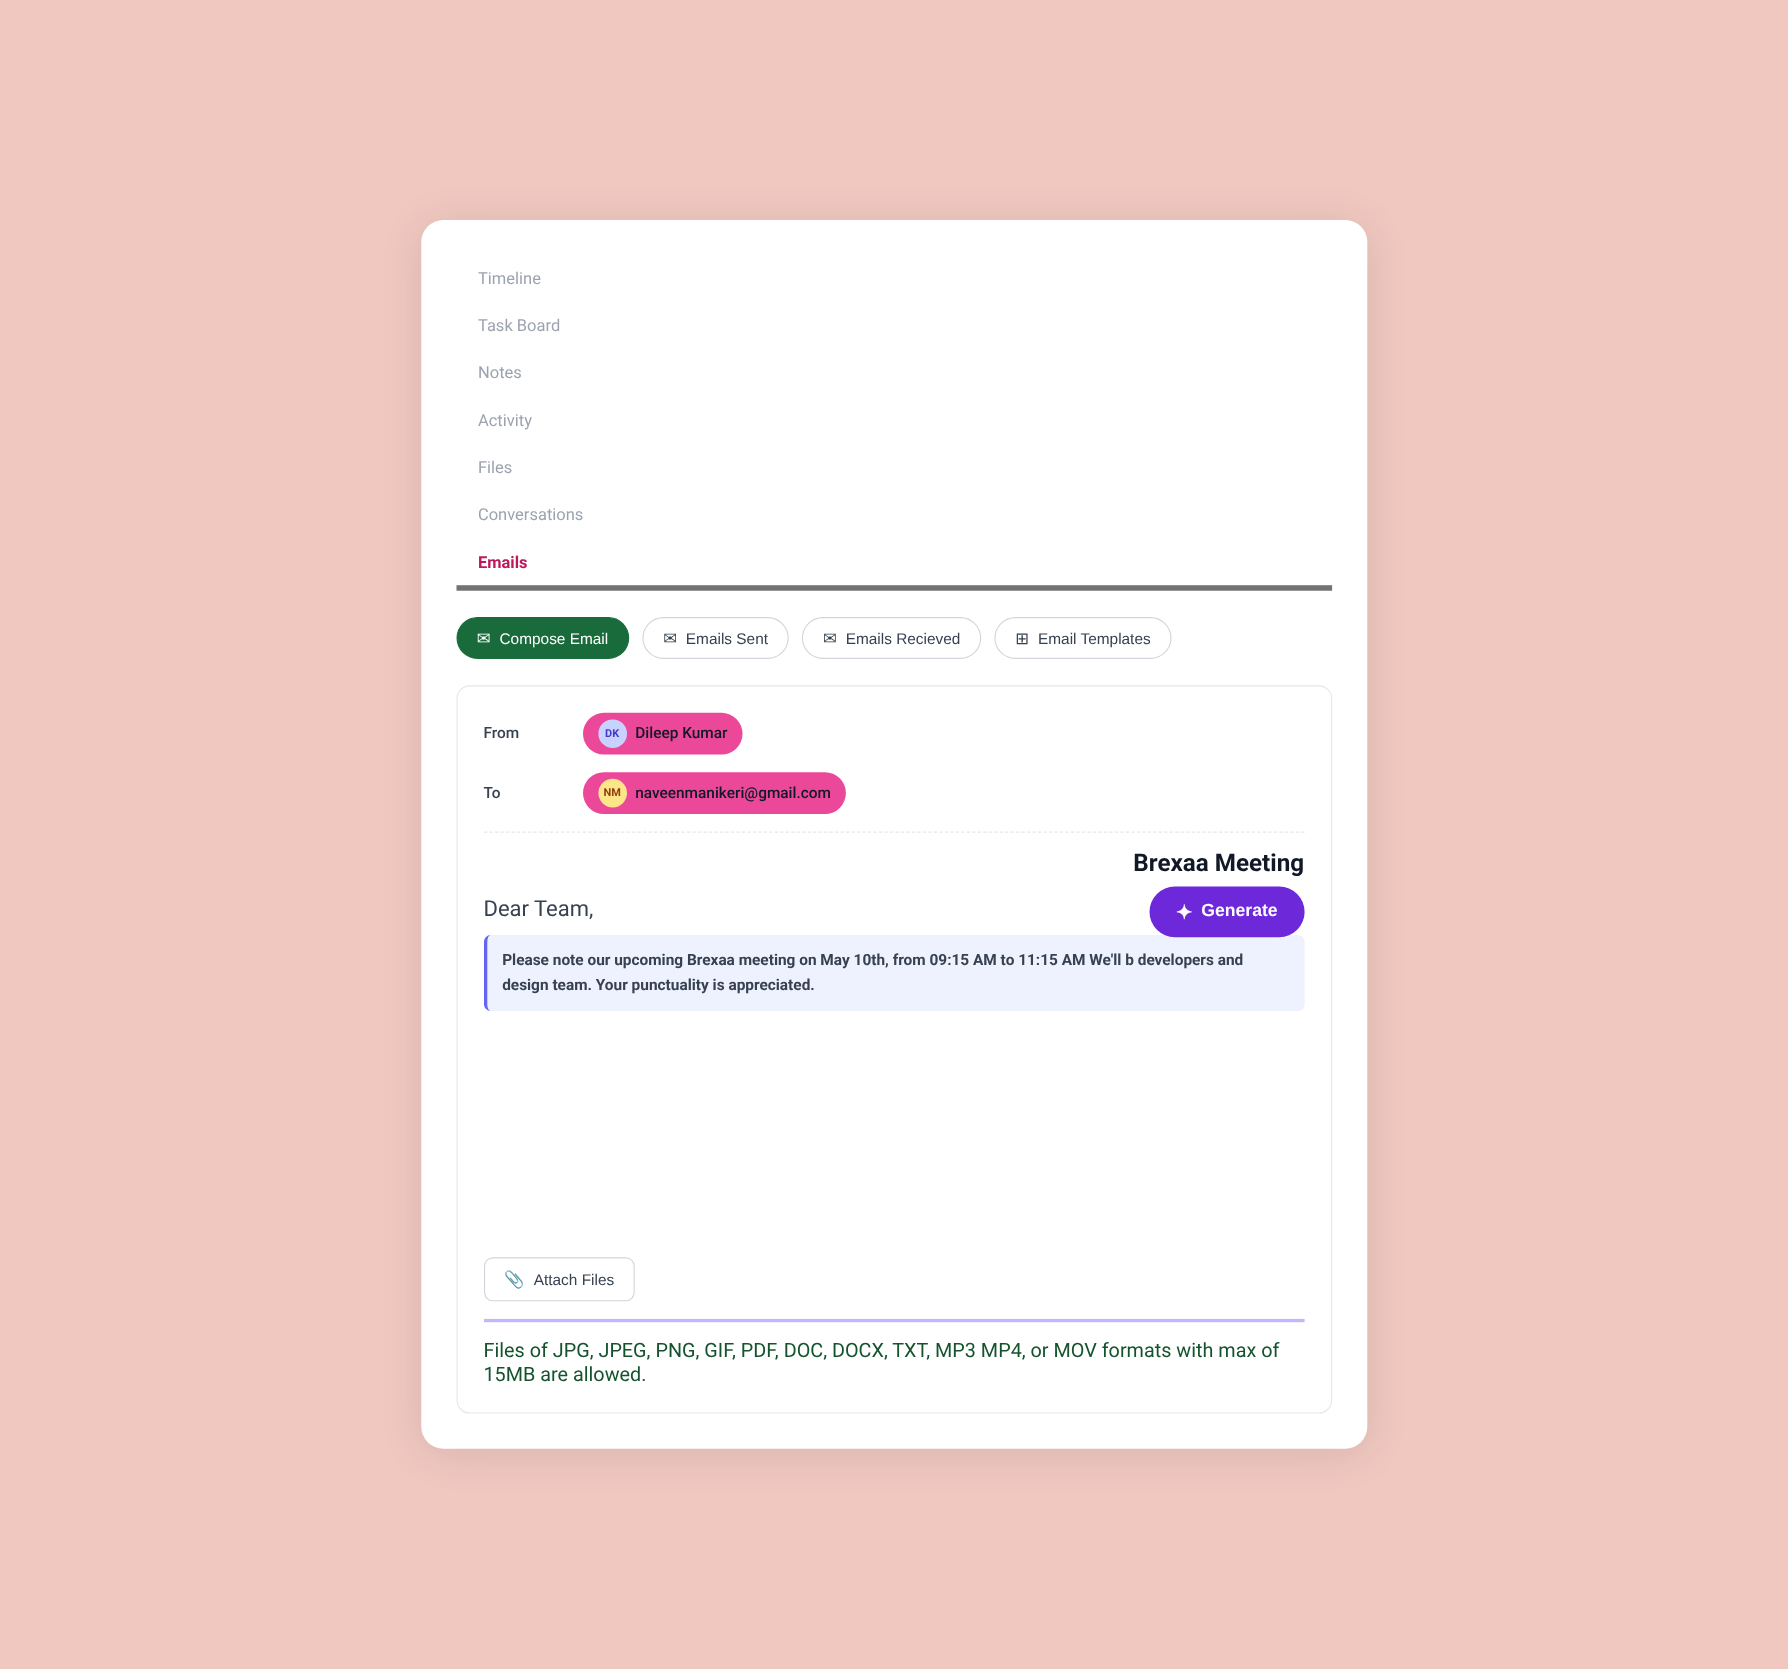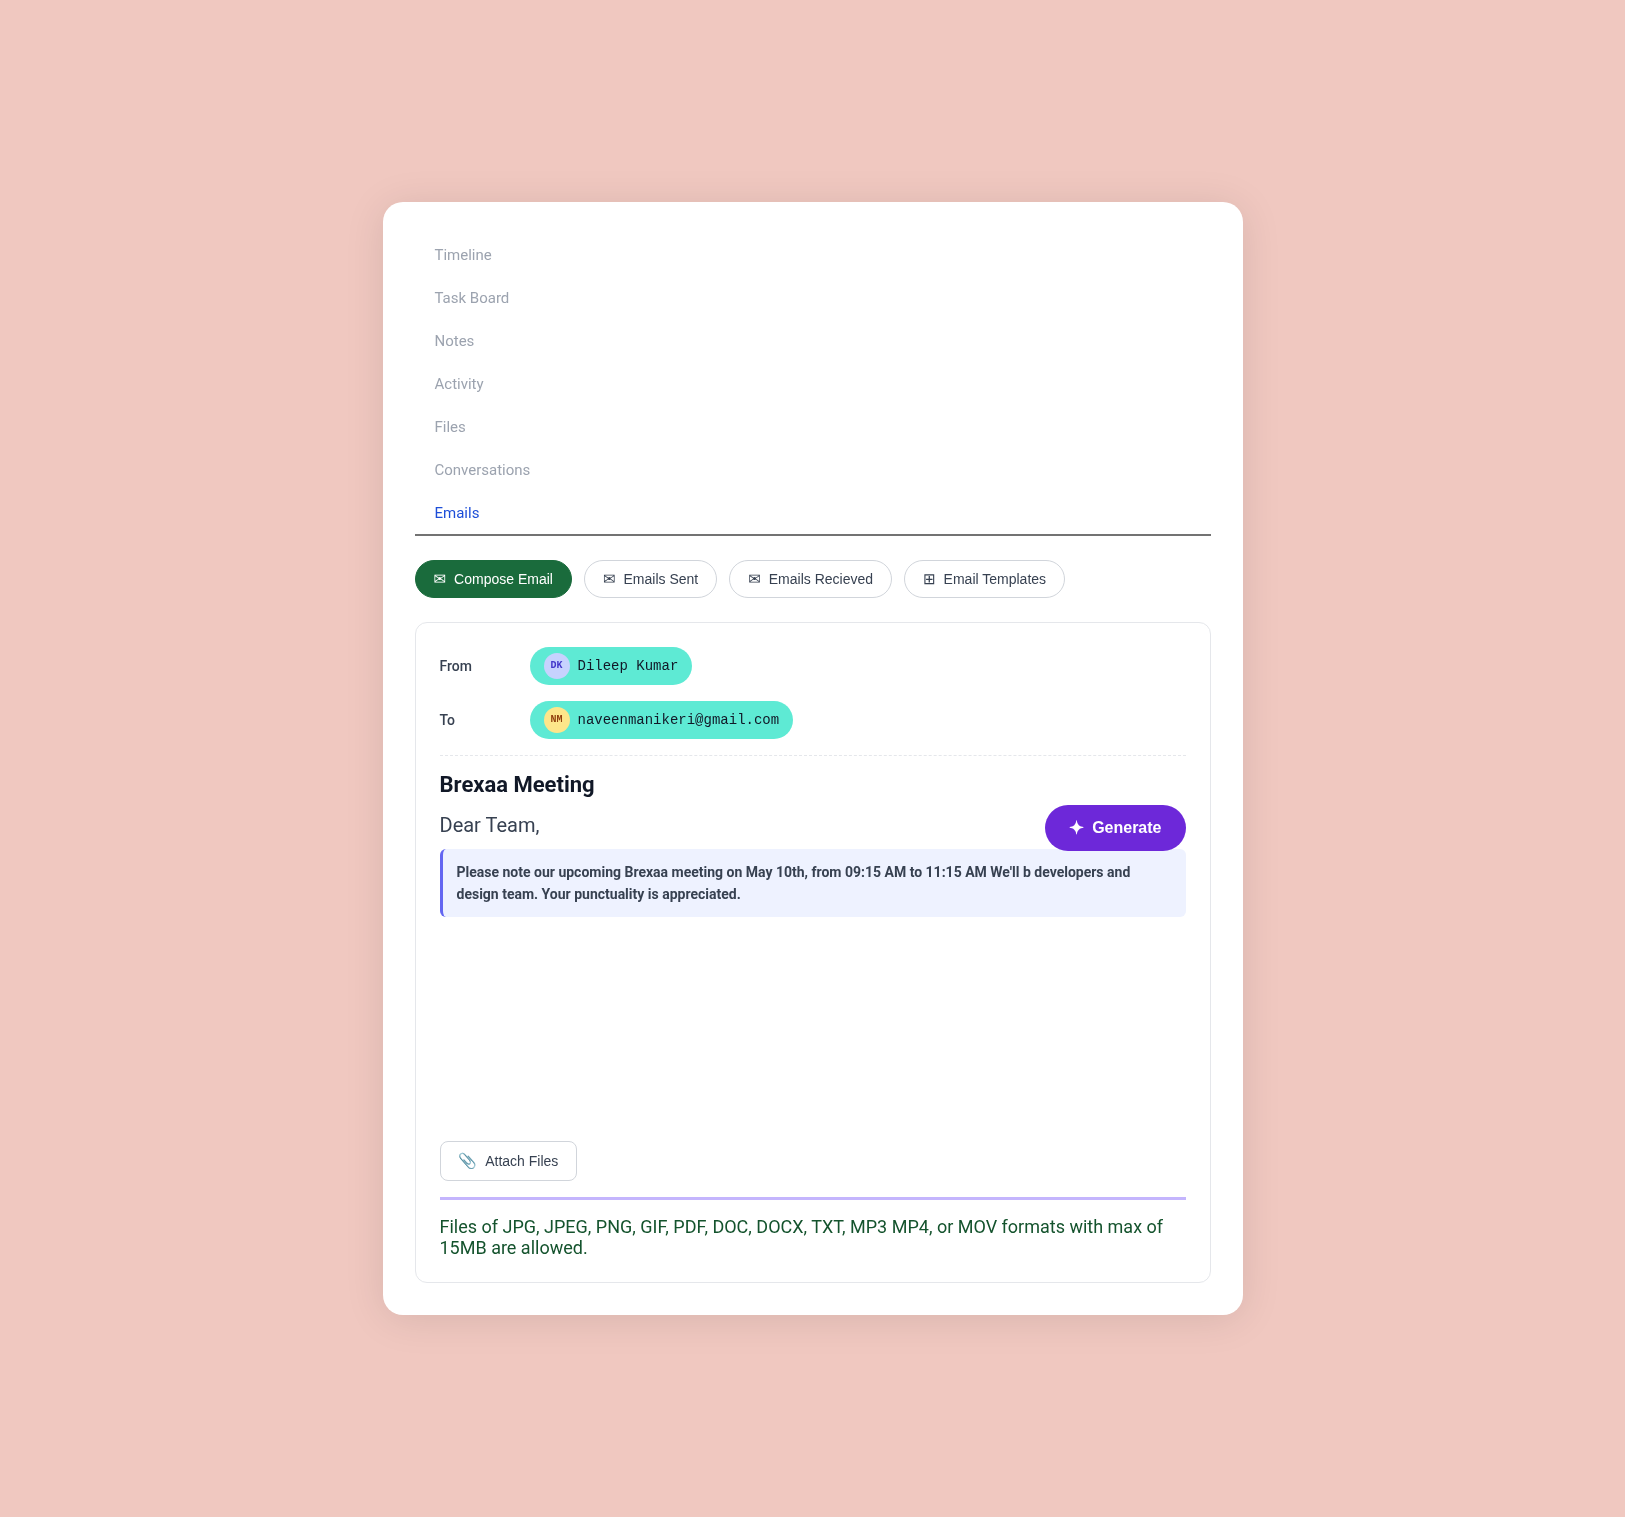--- a/index.html
+++ b/index.html
@@ -35,23 +35,23 @@
       padding: 12px 20px;
       font-size: 15px;
       color: #9ca3af;
       cursor: pointer;
       border-bottom: 2px solid transparent;
       margin-bottom: -1px;
       white-space: nowrap;
     }
 
     .nav-tab.active {
-      color: #1d4ed8;
-      font-weight: 400;
-      border-bottom: 2px solid #737373;
+      color: #be185d;
+      font-weight: 700;
+      border-bottom: 5px solid #737373;
     }
 
     
     .sub-tabs {
       display: flex;
       gap: 12px;
       margin-bottom: 24px;
       flex-wrap: wrap;
     }
 
@@ -99,27 +99,26 @@
       color: #374151;
       font-weight: 500;
       width: 50px;
       flex-shrink: 0;
     }
 
     .field-chip {
       display: flex;
       align-items: center;
       gap: 8px;
-      background: #5eead4;
+      background: #ec4899;
       border-radius: 999px;
       padding: 6px 14px;
       font-size: 14px;
       color: #111827;
       font-weight: 500;
-      font-family: Liberation Mono, monospace;
     }
 
     .avatar {
       width: 26px;
       height: 26px;
       border-radius: 50%;
       overflow: hidden;
       background: #d1d5db;
       display: flex;
       align-items: center;
@@ -147,20 +146,21 @@
       border: none;
       border-top: 1px dashed #e5e7eb;
       margin: 16px 0;
     }
 
     .email-subject {
       font-size: 22px;
       font-weight: 700;
       color: #111827;
       margin-bottom: 16px;
+      text-align: right;
     }
 
     .email-body-area {
       position: relative;
     }
 
     .salutation {
       font-size: 20px;
       color: #374151;
       margin-bottom: 12px;

